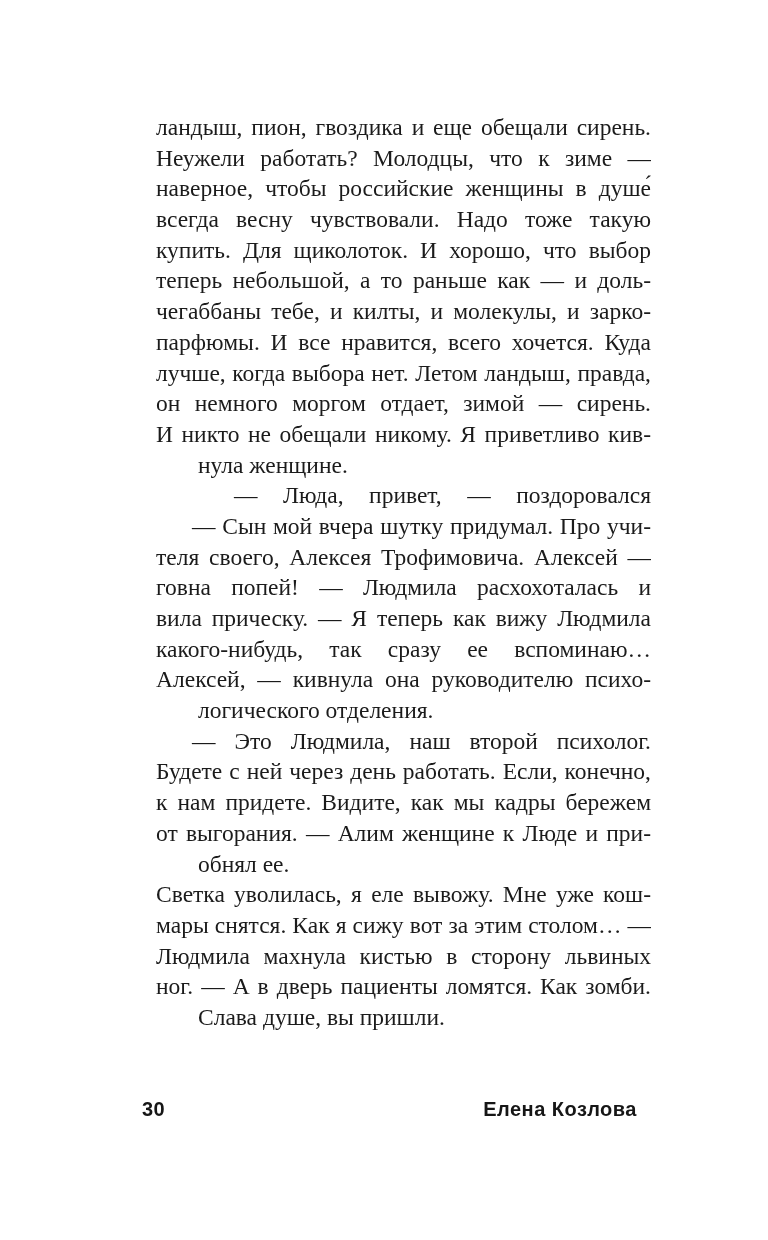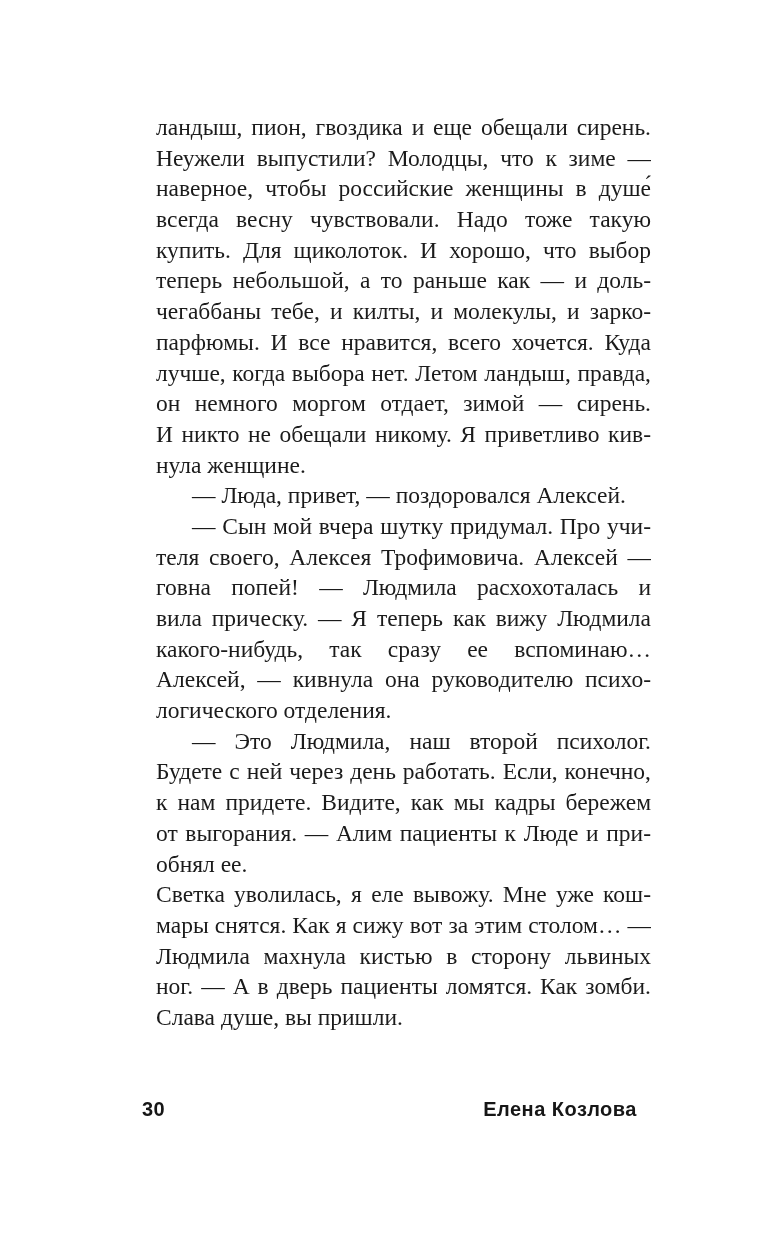--- a/index.html
+++ b/index.html
@@ -26,20 +26,21 @@
   }
   .text-block .line {
     text-align: justify;
     text-align-last: justify;
     white-space: normal;
     overflow: hidden;
     height: 30.7px;
   }
   .text-block .line.last {
     text-align-last: left;
+    margin-left: 42px;
   }
   .text-block .line.indent {
     text-indent: 36px;
   }
   .footer {
     position: absolute;
     left: 142px;
     top: 1098px;
     width: 495px;
     display: flex;
@@ -53,21 +54,21 @@
     color: #161616;
   }
 </style>
 </head>
 <body>
 
 <div class="page">
 
   <main class="text-block" id="text-block">
       <div class="line">ландыш, пион, гвоздика и еще обещали сирень.</div>
-      <div class="line">Неужели выпустили? Молодцы, что к зиме —</div>
+      <div class="line">Неужели работать? Молодцы, что к зиме —</div>
       <div class="line">наверное, чтобы российские женщины в душе́</div>
       <div class="line">всегда весну чувствовали. Надо тоже такую</div>
       <div class="line">купить. Для щиколоток. И хорошо, что выбор</div>
       <div class="line">теперь небольшой, а то раньше как — и доль-</div>
       <div class="line">чегаббаны тебе, и килты, и молекулы, и зарко-</div>
       <div class="line">парфюмы. И все нравится, всего хочется. Куда</div>
       <div class="line">лучше, когда выбора нет. Летом ландыш, правда,</div>
       <div class="line">он немного моргом отдает, зимой — сирень.</div>
       <div class="line">И никто не обещали никому. Я приветливо кив-</div>
       <div class="line last">нула женщине.</div>
@@ -75,21 +76,21 @@
       <div class="line indent">— Сын мой вчера шутку придумал. Про учи-</div>
       <div class="line">теля своего, Алексея Трофимовича. Алексей —</div>
       <div class="line">говна попей! — Людмила расхохоталась и попра-</div>
       <div class="line">вила прическу. — Я теперь как вижу Людмила</div>
       <div class="line">какого-нибудь, так сразу ее вспоминаю… Привет,</div>
       <div class="line">Алексей, — кивнула она руководителю психо-</div>
       <div class="line last">логического отделения.</div>
       <div class="line indent">— Это Людмила, наш второй психолог.</div>
       <div class="line">Будете с ней через день работать. Если, конечно,</div>
       <div class="line">к нам придете. Видите, как мы кадры бережем</div>
-      <div class="line">от выгорания. — Алим пациенты к Люде и при-</div>
+      <div class="line">от выгорания. — Алим женщине к Люде и при-</div>
       <div class="line last">обнял ее.</div>
       <div class="line">Светка уволилась, я еле вывожу. Мне уже кош-</div>
       <div class="line">мары снятся. Как я сижу вот за этим столом… —</div>
       <div class="line">Людмила махнула кистью в сторону львиных</div>
       <div class="line">ног. — А в дверь пациенты ломятся. Как зомби.</div>
       <div class="line last">Слава душе, вы пришли.</div>
     </main>
 
   <footer class="footer">
     <span>30</span>

